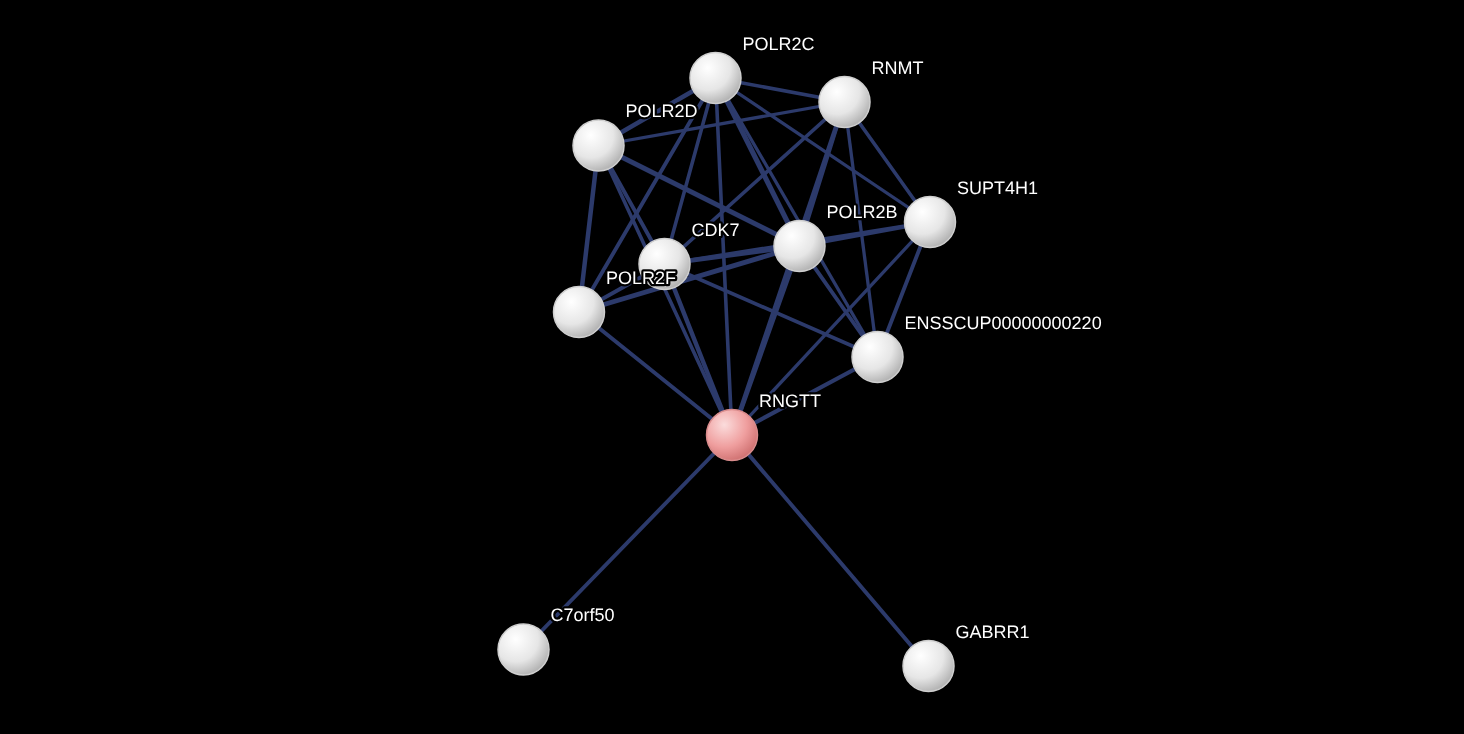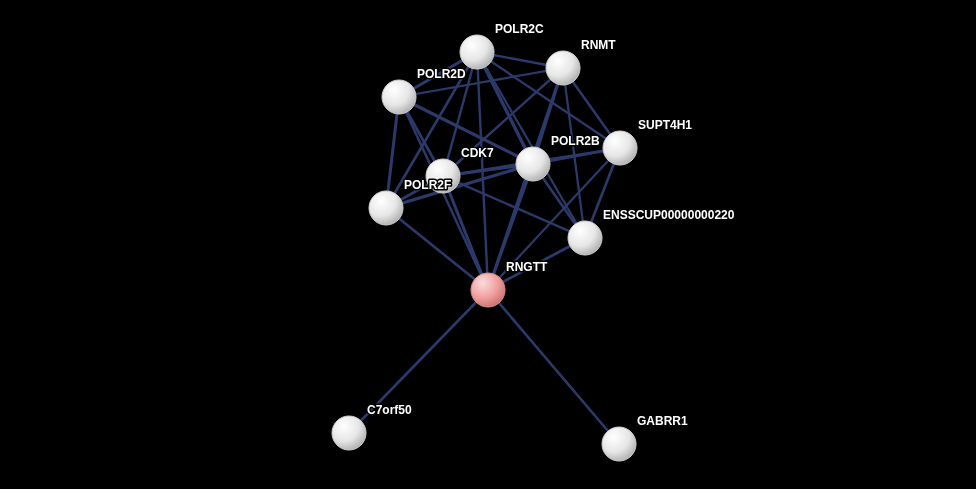--- a/index.html
+++ b/index.html
@@ -6,21 +6,20 @@
     margin: 0;
     padding: 0;
     background: #000000;
   }
   .stage {
     position: relative;
     width: 976px;
     height: 489px;
     background: #000000;
     overflow: hidden;
-    font-weight: bold;
   }
   svg {
     display: block;
   }
   .node-label {
     font-family: "Liberation Sans", "DejaVu Sans", sans-serif;
     font-size: 12px;
     paint-order: stroke;
     stroke-linejoin: round;
     stroke-linecap: round;

